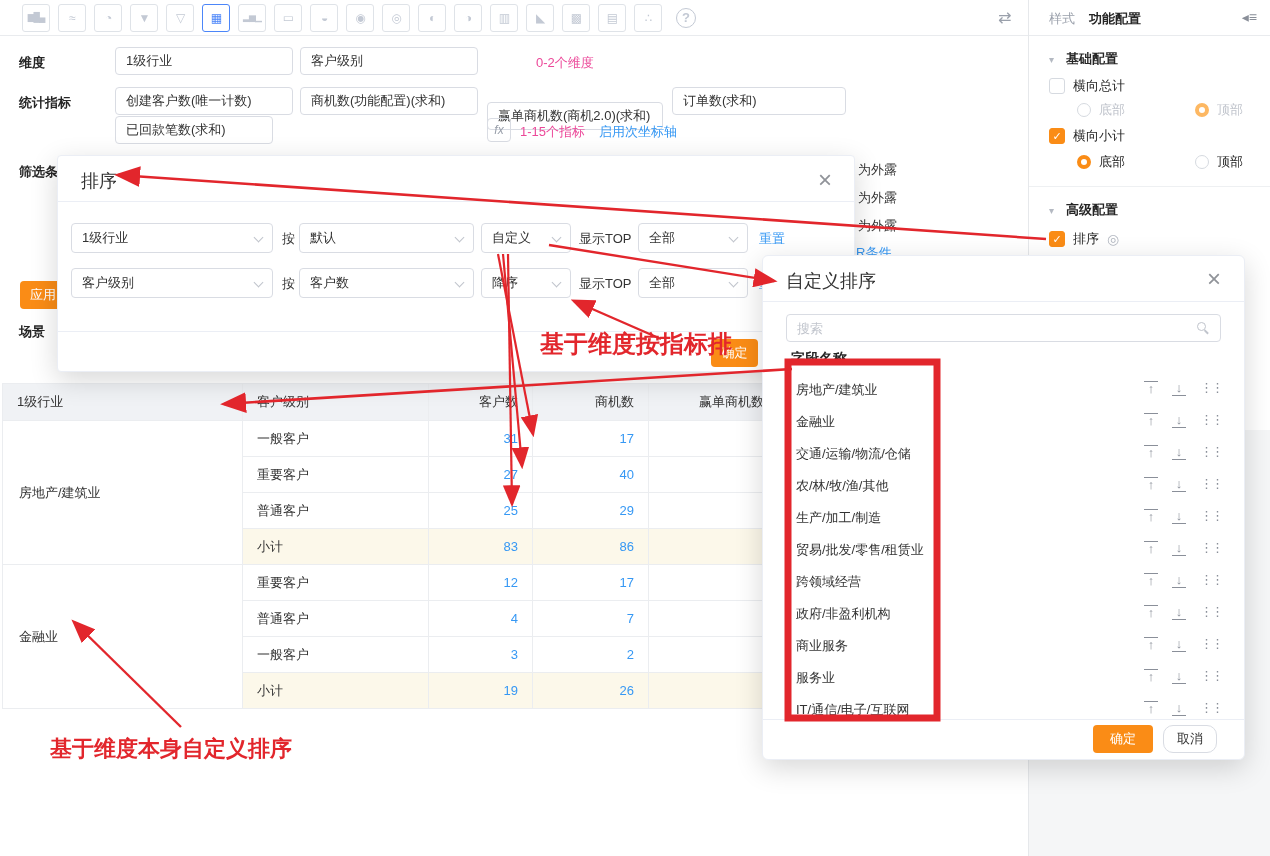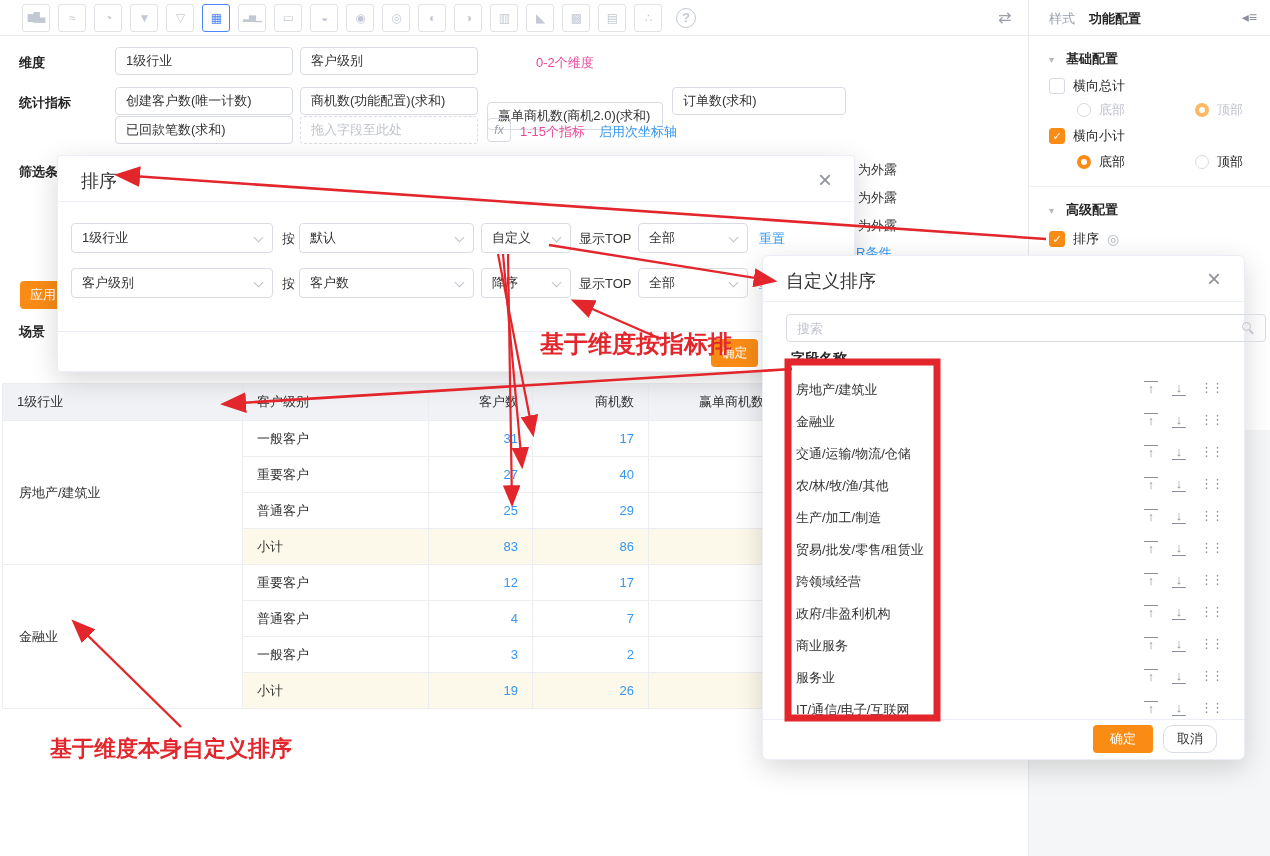--- a/index.html
+++ b/index.html
@@ -61,21 +61,21 @@
   .select { position:absolute; height:30px; border:1px solid #d9dce3; border-radius:4px; background:#fff;
     display:flex; align-items:center; padding:0 24px 0 10px; color:#333; cursor:pointer; white-space:nowrap; overflow:hidden; }
   .chev { position:absolute; right:10px; top:10px; width:7px; height:7px; border-right:1.5px solid #c0c4cc; border-bottom:1.5px solid #c0c4cc; transform:rotate(45deg); }
   .inline-lbl { position:absolute; color:#333; }
   .btn-orange { position:absolute; background:#fa8c16; border-radius:4px; color:#fff; border:none;
     display:flex; align-items:center; justify-content:center; cursor:pointer; font-size:13px; }
   .btn-plain { position:absolute; background:#fff; border:1px solid #d9dce3; border-radius:4px; color:#333;
     display:flex; align-items:center; justify-content:center; cursor:pointer; font-size:13px; }
 
   
-  .search-box { position:absolute; left:23px; top:58px; width:480px; height:28px; border:1px solid #d9dce3; border-radius:4px; }
+  .search-box { position:absolute; left:23px; top:58px; width:435px; height:28px; border:1px solid #d9dce3; border-radius:4px; }
   .search-box input { width:100%; height:100%; border:none; outline:none; padding:0 30px 0 10px; font-size:13px; color:#333; background:transparent; font-family:inherit; }
   .search-box input::placeholder { color:#c0c4cc; }
   .mag { position:absolute; right:14px; top:7px; width:9px; height:9px; border:1.5px solid #c0c4cc; border-radius:50%; }
   .mag-tail { position:absolute; right:-4px; bottom:-2px; width:5px; height:1.5px; background:#c0c4cc; transform:rotate(45deg); }
   .fld-head { position:absolute; left:28px; top:94px; font-weight:bold; color:#262626; font-size:14px; }
   .sort-item { position:absolute; left:0; width:483px; height:32px; }
   .sort-item .nm { position:absolute; left:33px; top:8px; color:#333; white-space:nowrap; }
   .ic-top, .ic-bottom { position:absolute; top:8px; color:#8a8f99; font-size:13px; width:14px; text-align:center; cursor:pointer; }
   .ic-top { border-top:1.5px solid #8a8f99; line-height:14px; }
   .ic-bottom { border-bottom:1.5px solid #8a8f99; line-height:14px; }
@@ -173,22 +173,21 @@
   <div class="cfg-label" style="left:19px; top:54px;">维度</div>
   <div class="field-box" style="left:115px; top:47px; width:178px;">1级行业</div>
   <div class="field-box" style="left:300px; top:47px; width:178px;">客户级别</div>
   <div class="hint" style="left:536px; top:54px;">0-2个维度</div>
 
   <div class="cfg-label" style="left:19px; top:94px;">统计指标</div>
   <div class="field-box" style="left:115px; top:87px; width:178px;">创建客户数(唯一计数)</div>
   <div class="field-box" style="left:300px; top:87px; width:178px;">商机数(功能配置)(求和)</div>
   <div class="field-box" style="left:487px; top:102px; width:176px;">赢单商机数(商机2.0)(求和)</div>
   <div class="field-box" style="left:672px; top:87px; width:174px;">订单数(求和)</div>
-  <div class="field-box" style="left:115px; top:116px; width:178px;">已回款笔数(求和)</div>
-  <div class="field-box dashed" style="left:300px; top:116px; width:178px;">拖入字段至此处</div>
+  <div class="field-box" style="left:115px; top:116px; width:158px;">已回款笔数(求和)</div>
   <div class="fx-box" style="left:487px; top:118px;">fx</div>
   <div class="hint" style="left:520px; top:123px;">1-15个指标</div>
   <div class="blue-link" style="left:599px; top:123px;">启用次坐标轴</div>
 
   <div class="cfg-label" style="left:19px; top:163px;">筛选条件</div>
   <div class="apply-btn" style="left:20px; top:281px;">应用</div>
   <div class="cfg-label" style="left:19px; top:323px;">场景</div>
 
   <div class="bg-partial" style="left:858px; top:161px;">为外露</div>
   <div class="bg-partial" style="left:858px; top:189px;">为外露</div>

